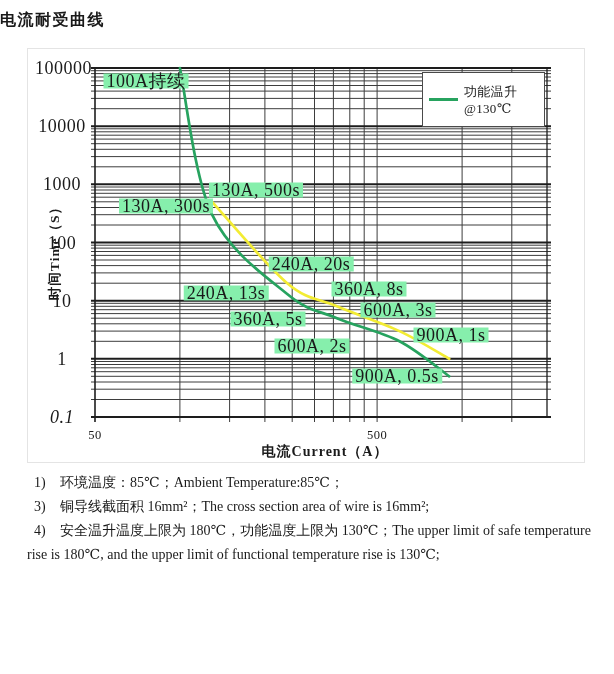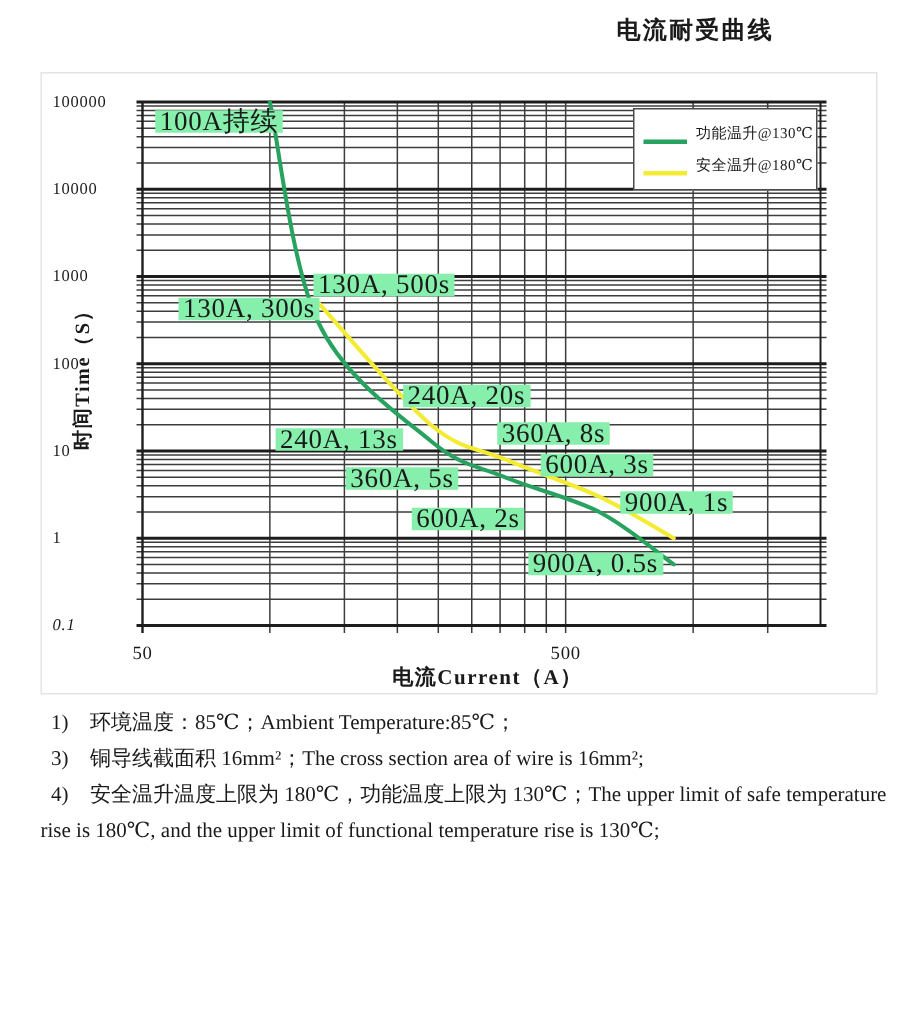--- a/index.html
+++ b/index.html
@@ -1,38 +1,38 @@
 <!DOCTYPE html>
 <html><head>
 <meta charset="utf-8">
 <style>
   html,body{margin:0;padding:0;background:#fff}
   body{width:614px;height:674px;position:relative;overflow:hidden;
        font-family:"Liberation Serif","DejaVu Serif",serif;color:#1a1a1a;
        -webkit-font-smoothing:antialiased}
   .abs{position:absolute}
-  #page-title{top:10px;left:0;width:516px;text-align:right;
+  #page-title{top:10px;left:0;width:516px;text-align:left;
               font-family:"Liberation Sans","DejaVu Sans",sans-serif;
               font-weight:bold;font-size:16px;letter-spacing:1.5px}
   #chart-frame{left:27px;top:48px;width:556px;height:413px;border:1px solid #e4e4e4}
   #plot-svg{left:0;top:0}
-  .ytick{position:absolute;width:54px;text-align:left;font-size:11px;
+  .ytick{position:absolute;width:54px;text-align:center;font-size:18px;
          letter-spacing:.5px;line-height:14px}
   .xtick{position:absolute;transform:translateX(-50%);font-size:12.5px;letter-spacing:.5px}
   .ann{position:absolute;transform:translate(-50%,-50%);background:#86efac;
        white-space:nowrap;font-size:18px;line-height:15px;padding:0 3px;
        letter-spacing:.5px}
   #y-axis-title{left:55px;top:250px;transform:translate(-50%,-50%) rotate(-90deg);
                 font-weight:bold;font-size:13.5px;letter-spacing:1px;white-space:nowrap}
   #x-axis-title{left:325px;top:443px;transform:translateX(-50%);
                 font-weight:bold;font-size:14px;letter-spacing:1px;white-space:nowrap}
   #legend{left:422px;top:72px;width:123px;height:55px;background:#fff;
           border:1px solid #4a4a4a;display:flex;flex-direction:column;
           justify-content:space-evenly;box-sizing:border-box;padding:3px 0}
-  .lrow{display:flex;align-items:flex-end;padding-left:6px;font-size:10px;
+  .lrow{display:flex;align-items:center;padding-left:6px;font-size:13px;
         letter-spacing:.3px}
   .sw{width:29px;height:3px;display:inline-block;margin-right:6px;flex:0 0 auto}
   #notes{left:27px;top:471px;width:567px;font-size:14px;line-height:24px}
   #notes-heading{line-height:24px}
   .note .num{display:inline-block;width:26px;margin-left:7px}
 </style>
 </head>
 <body>
 
 <div class="abs" id="page-title">电流耐受曲线</div>
@@ -147,24 +147,20 @@
     <div class="ann" style="left: 451px; top: 335px;">900A, 1s</div>
     <div class="ann" style="left: 312px; top: 346px;">600A, 2s</div>
     <div class="ann" style="left: 397px; top: 376px;">900A, 0.5s</div>
   </div>
 
 <div class="abs" id="legend">
   <div class="lrow">
     <span class="sw" style="background: rgb(39, 163, 95);"></span>
     <span>功能温升@130℃</span>
   </div>
-  <div class="lrow">
-    <span class="sw" style="background: rgb(243, 236, 51);"></span>
-    <span>安全温升@180℃</span>
-  </div>
 </div>
 
 <div class="abs" id="notes">
   <div id="notes-list">
       <div class="note"><span class="num">1)</span><span>环境温度：85℃；Ambient Temperature:85℃；</span></div>
       <div class="note"><span class="num">3)</span><span>铜导线截面积 16mm²；The cross section area of wire is 16mm²;</span></div>
       <div class="note"><span class="num">4)</span><span>安全温升温度上限为 180℃，功能温度上限为 130℃；The upper limit of safe temperature rise is 180℃, and the upper limit of functional temperature rise is 130℃;</span></div>
     </div>
 </div>
 

